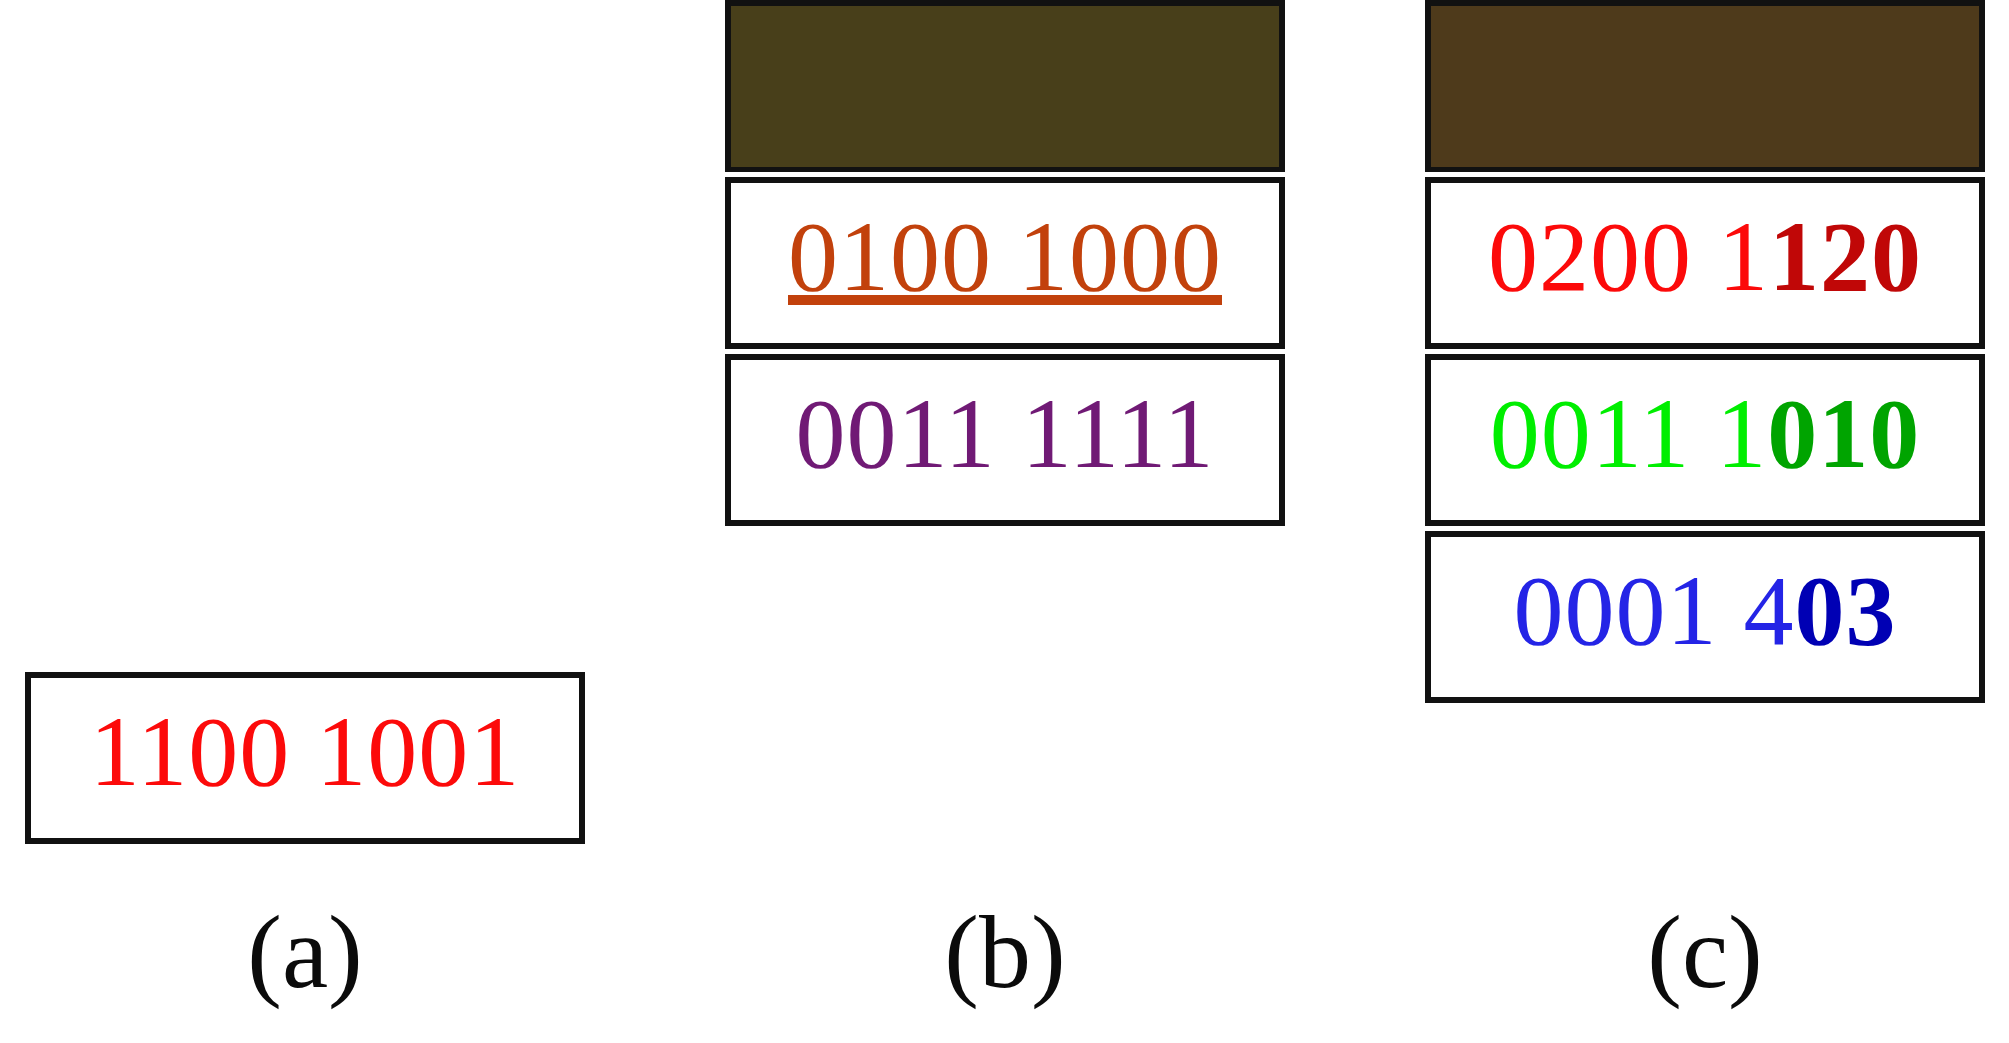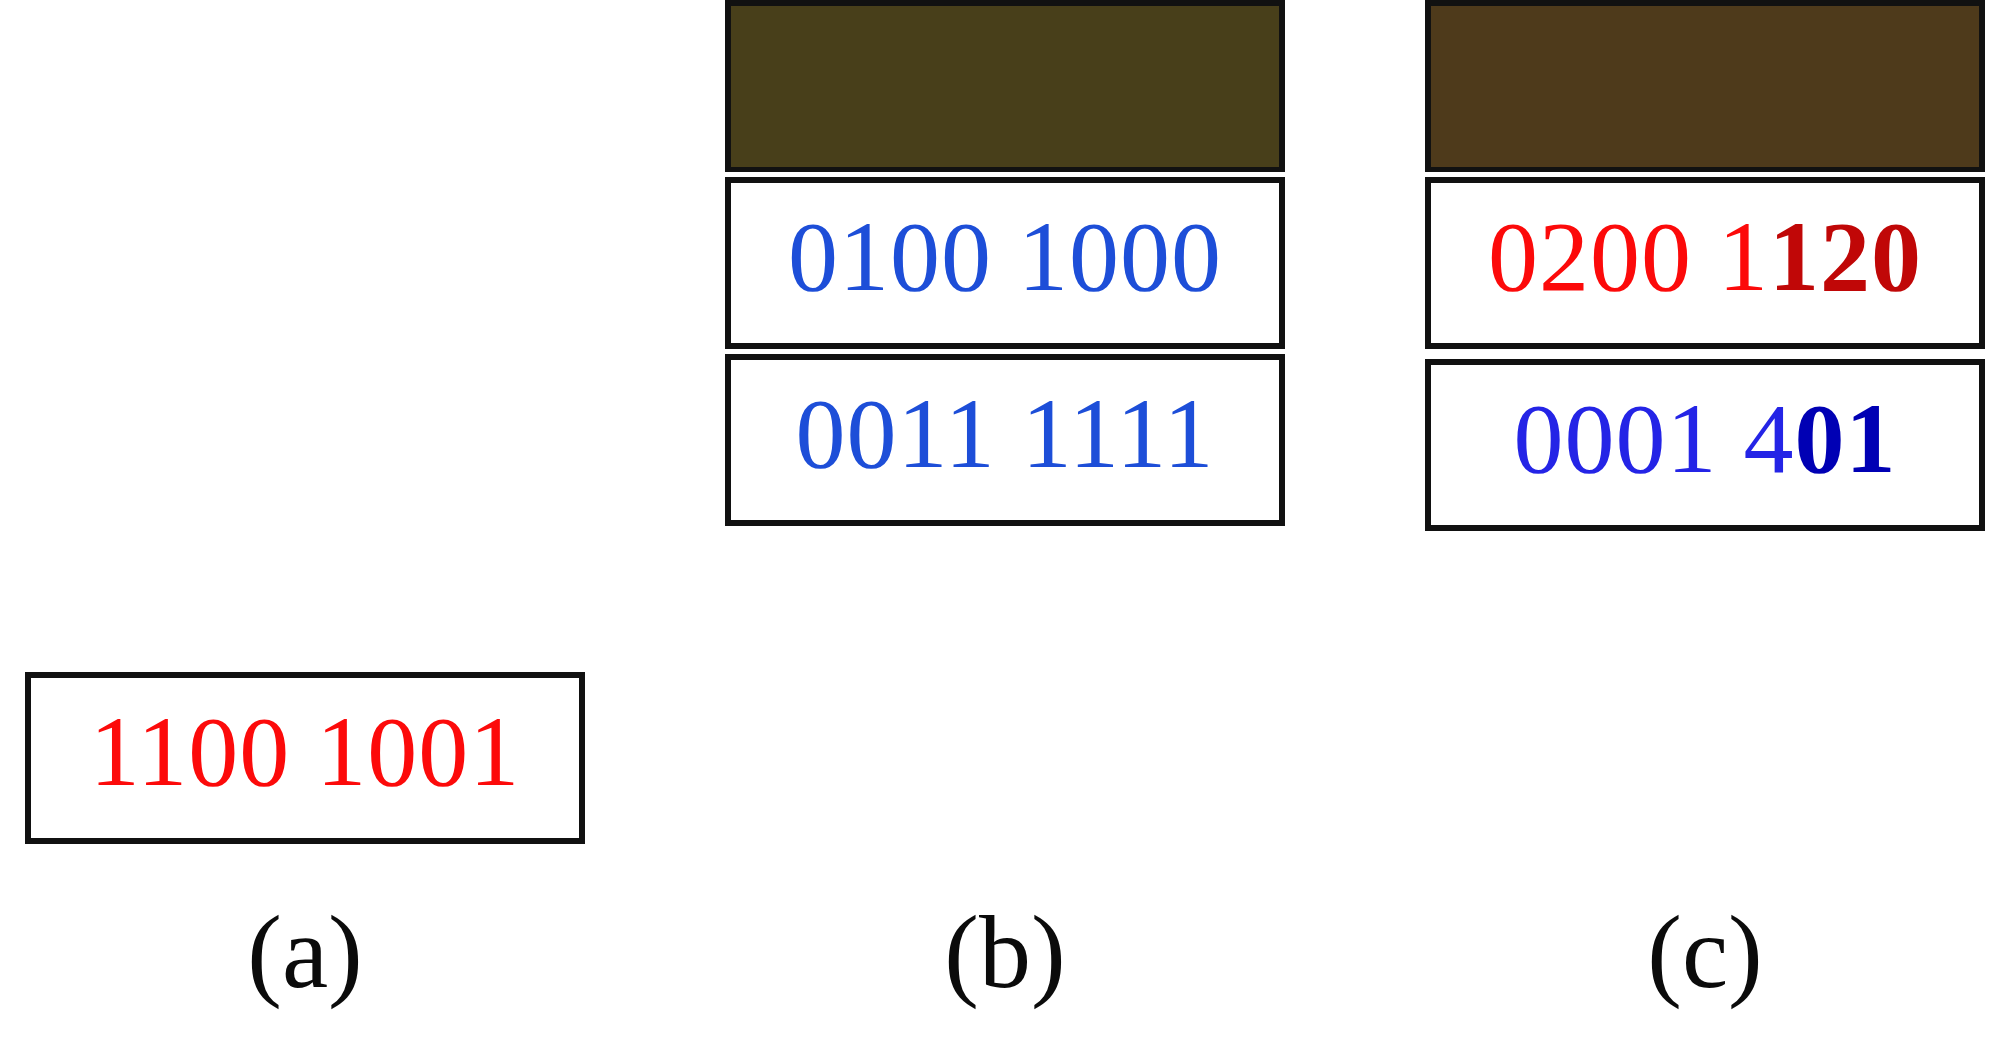--- a/index.html
+++ b/index.html
@@ -109,48 +109,51 @@
   </div>
   <div class="caption" style="left:25px;">(a)</div>
 
   <div class="column col-b">
 
     <div class="cell cell-swatch" style="background:#483f1a;"></div>
 
     <div class="gap"></div>
 
     <div class="cell cell-bits">
-      <span class="bits red" style="color: #1d4ed8;"><span>0100 1000</span></span>
+      <span class="bits red" style="color: #c2410c; text-decoration: underline;"><span>0100 1000</span></span>
     </div>
 
     <div class="gap"></div>
 
     <div class="cell cell-bits">
-      <span class="bits green" style="color: #1d4ed8;"><span>0011 1111</span></span>
+      <span class="bits green" style="color: #701a75;"><span>0011 1111</span></span>
     </div>
 
     <div class="gap"></div>
 
   </div>
   <div class="caption" style="left:725px;">(b)</div>
 
   <div class="column col-c">
 
     <div class="cell cell-swatch" style="background:#4e3a1b;"></div>
 
     <div class="gap"></div>
 
     <div class="cell cell-bits">
       <span class="bits red" style="color: rgb(252, 10, 10);"><span>0200 1</span><span class="hi" style="color: rgb(192, 7, 7);">120</span></span>
     </div>
 
     <div class="gap"></div>
 
+    <div class="cell cell-bits">
+      <span class="bits green" style="color: rgb(0, 238, 0);"><span>0011 1</span><span class="hi" style="color: rgb(0, 164, 0);">010</span></span>
+    </div>
 
     <div class="gap"></div>
 
     <div class="cell cell-bits">
-      <span class="bits blue" style="color: rgb(36, 36, 230);"><span>0001 4</span><span class="hi" style="color: rgb(0, 0, 180);">01</span></span>
+      <span class="bits blue" style="color: rgb(36, 36, 230);"><span>0001 4</span><span class="hi" style="color: rgb(0, 0, 180);">03</span></span>
     </div>
   </div>
   <div class="caption" style="left:1425px;">(c)</div>
 
 </div>
 
 </body></html>

